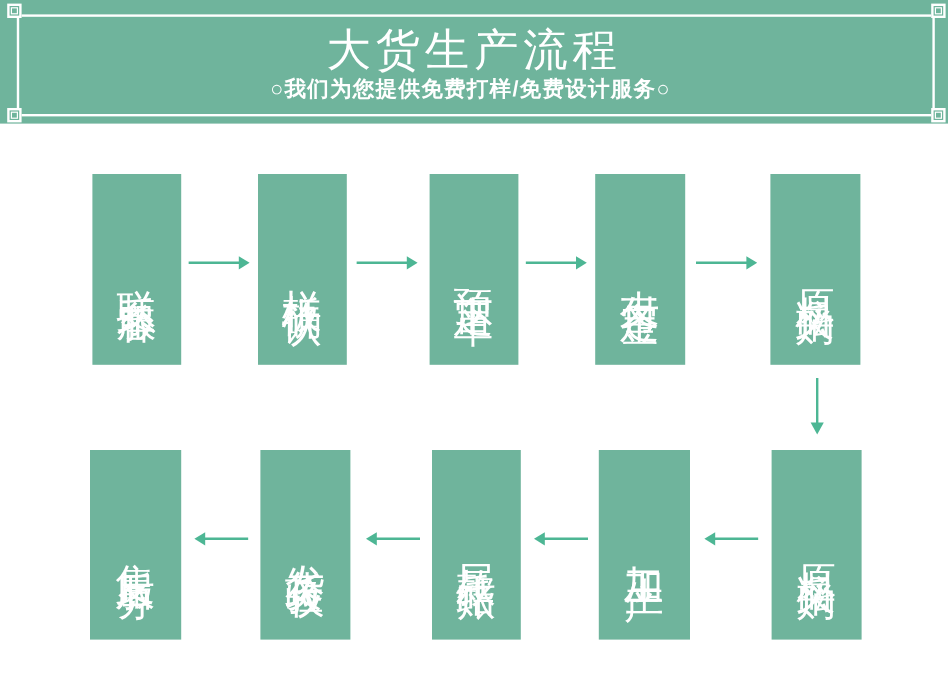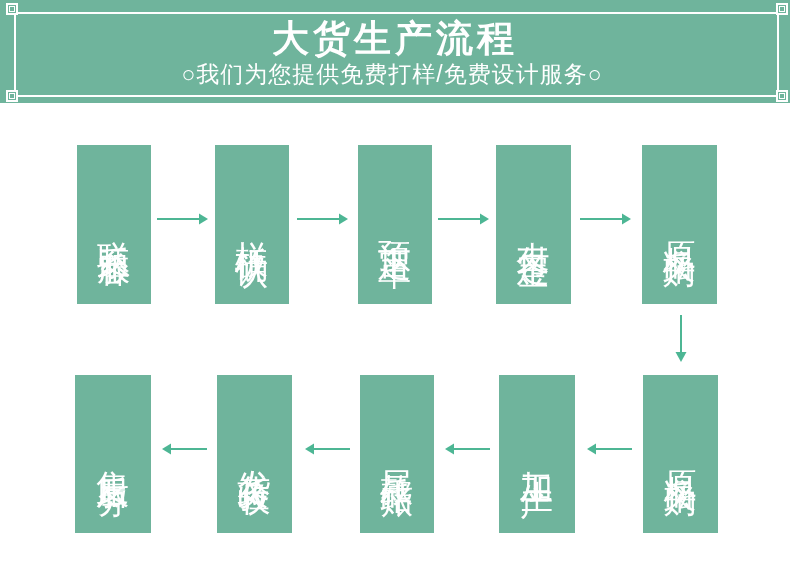--- a/index.html
+++ b/index.html
@@ -26,24 +26,24 @@
   .orn.tl{left:6px;top:3px;}
   .orn.tr{right:2px;top:3px;}
   .orn.bl{left:6px;bottom:1px;}
   .orn.br{right:2px;bottom:1px;}
   .banner-inner{
     position:relative;z-index:2;height:100%;
     display:flex;flex-direction:column;align-items:center;justify-content:center;
     padding-top:4px;
   }
   .banner-title{
-    margin:0;font-size:37px;font-weight:700;letter-spacing:4px;line-height:1.05;
+    margin:0;font-size:37px;font-weight:400;letter-spacing:4px;line-height:1.05;
   }
   .banner-subtitle{
-    margin:3px 6px 0 0;font-size:23px;font-weight:400;letter-spacing:1px;line-height:1.1;
+    margin:3px 6px 0 0;font-size:18px;font-weight:700;letter-spacing:1px;line-height:1.1;
   }
   
   .box{
     position:absolute;background:#6fb49c;
     display:flex;align-items:center;justify-content:center;
   }
   .box .vtext{
     writing-mode:vertical-rl;text-orientation:upright;
     color:#ffffff;font-size:33px;line-height:1;letter-spacing:5px;font-weight:400;
     white-space:nowrap;

